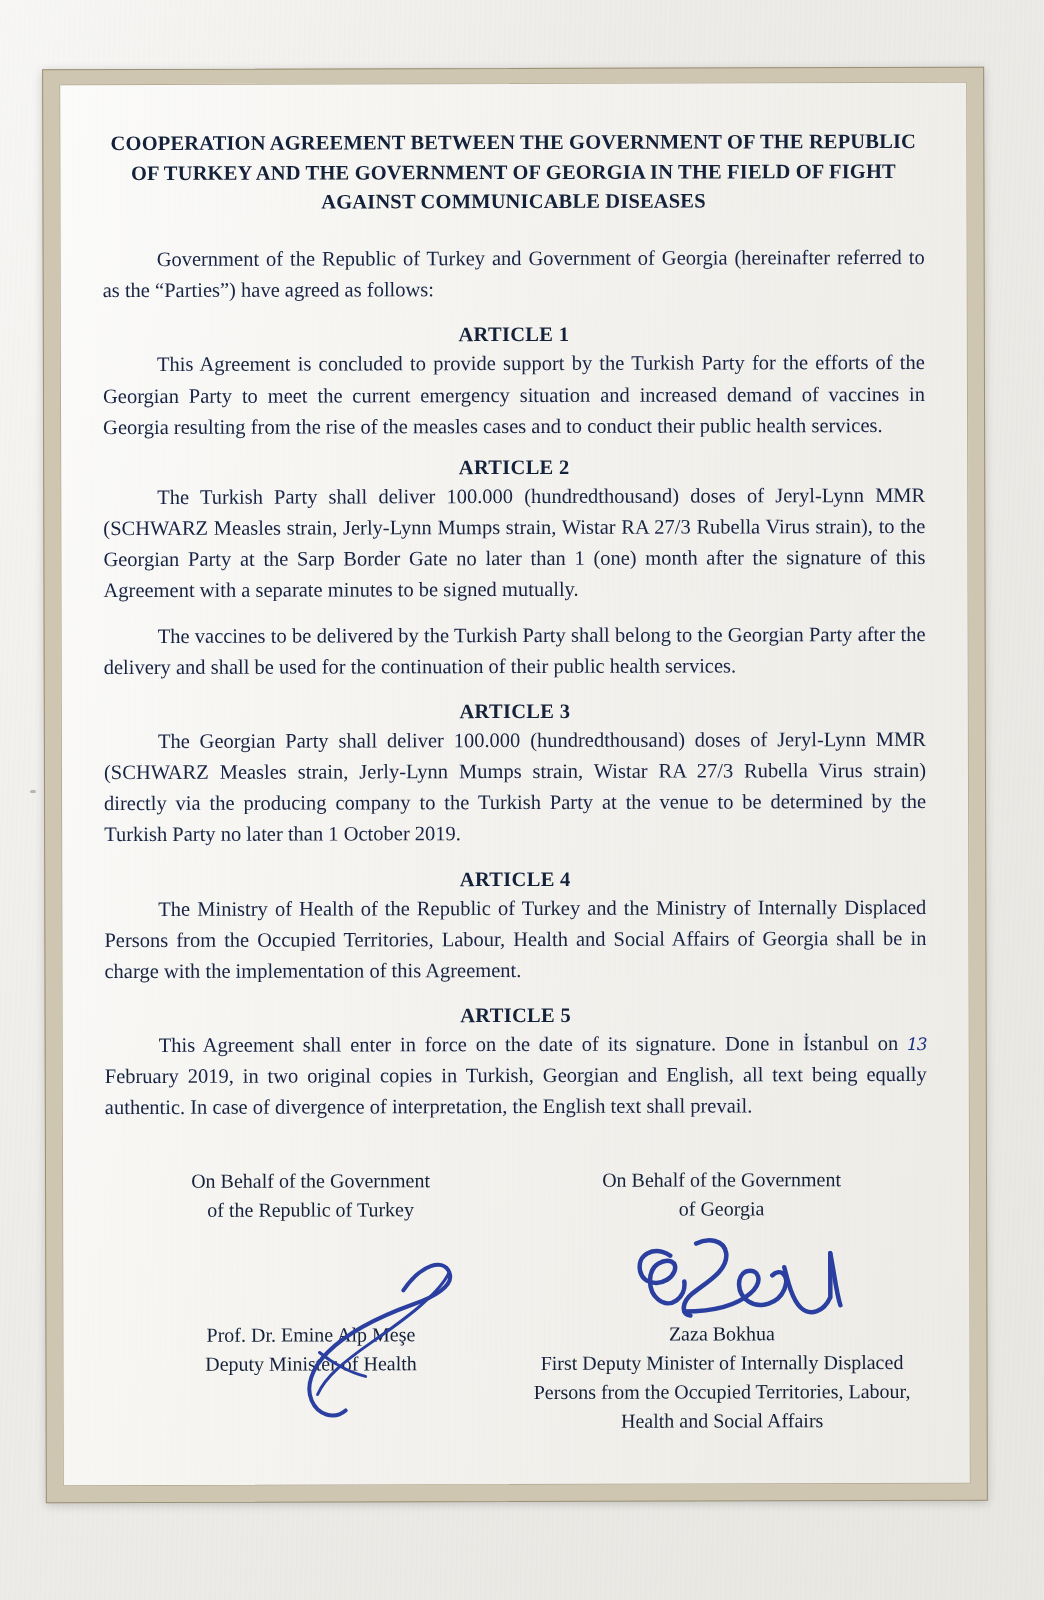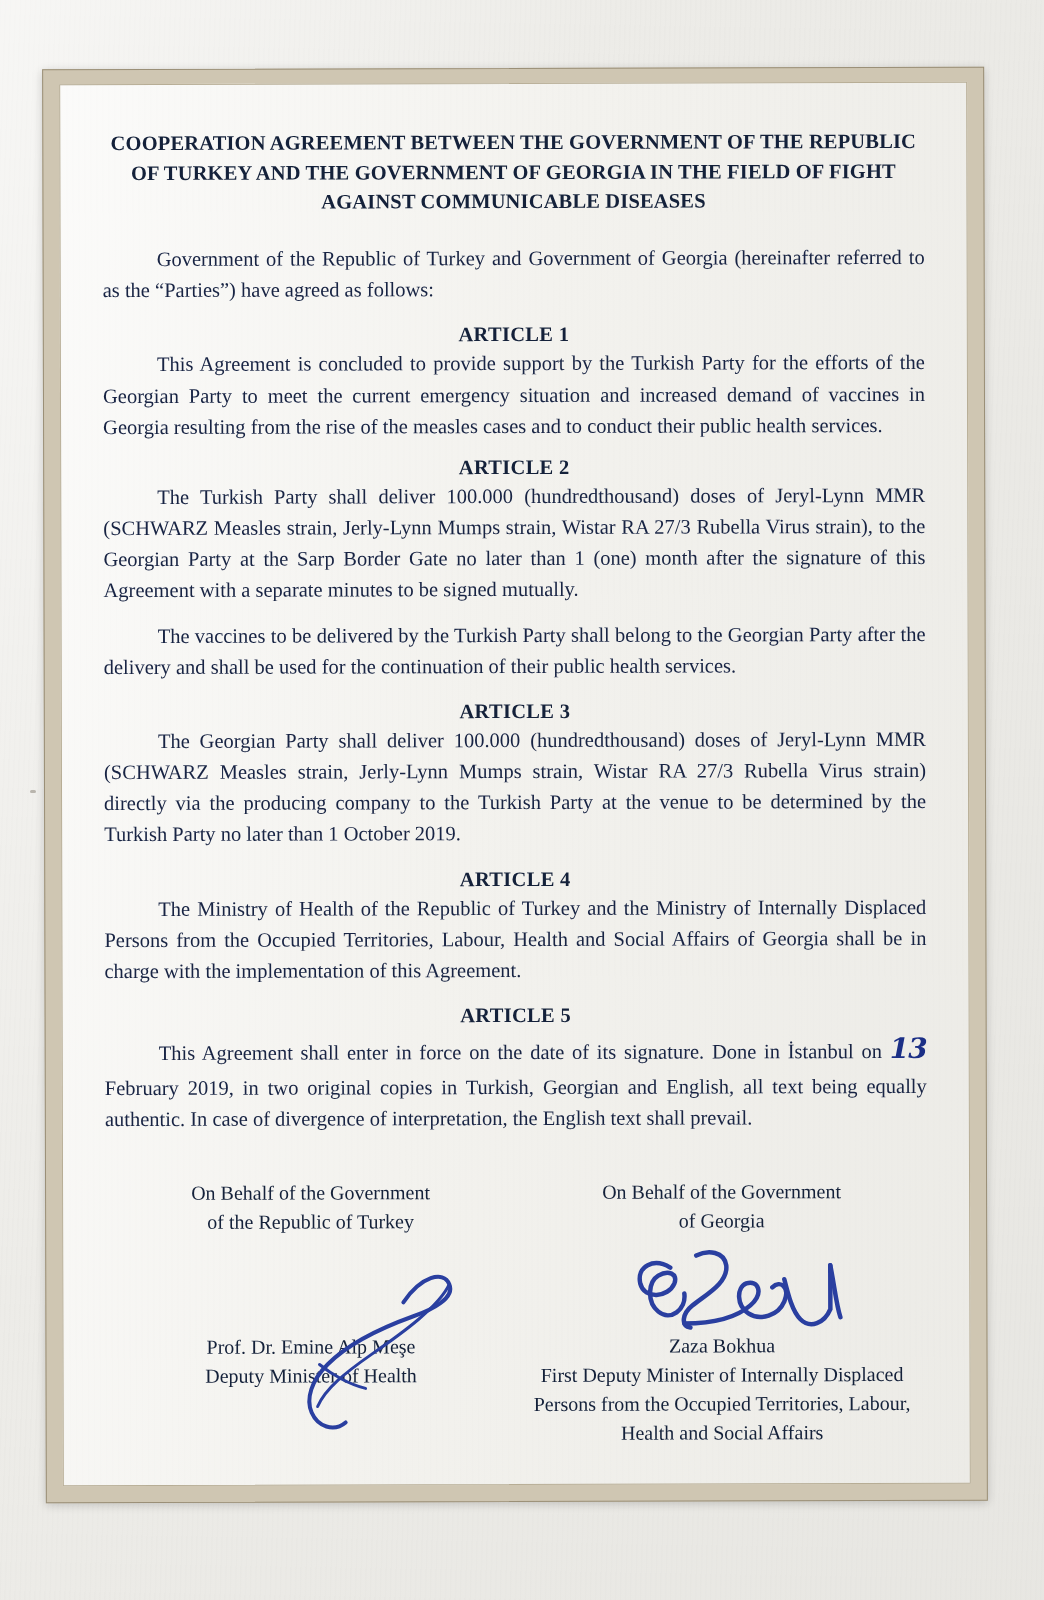--- a/index.html
+++ b/index.html
@@ -70,22 +70,22 @@
     font-weight: bold;
     font-size: 20.5px;
     margin: 18px 0 2px 0;
     letter-spacing: 0.3px;
   }
   .art-head.tight { margin-top: 10px; }
   .handwritten-date {
     font-family: "DejaVu Serif", serif;
     font-style: italic;
     color: #1b2f86;
-    font-size: 28px;
-    font-weight: bold;
+    font-size: 17px;
+    font-weight: normal;
     letter-spacing: -1px;
   }
   .signatures {
     display: flex;
     margin-top: 44px;
   }
   .sig-col {
     flex: 1 1 50%;
     text-align: center;
     position: relative;

